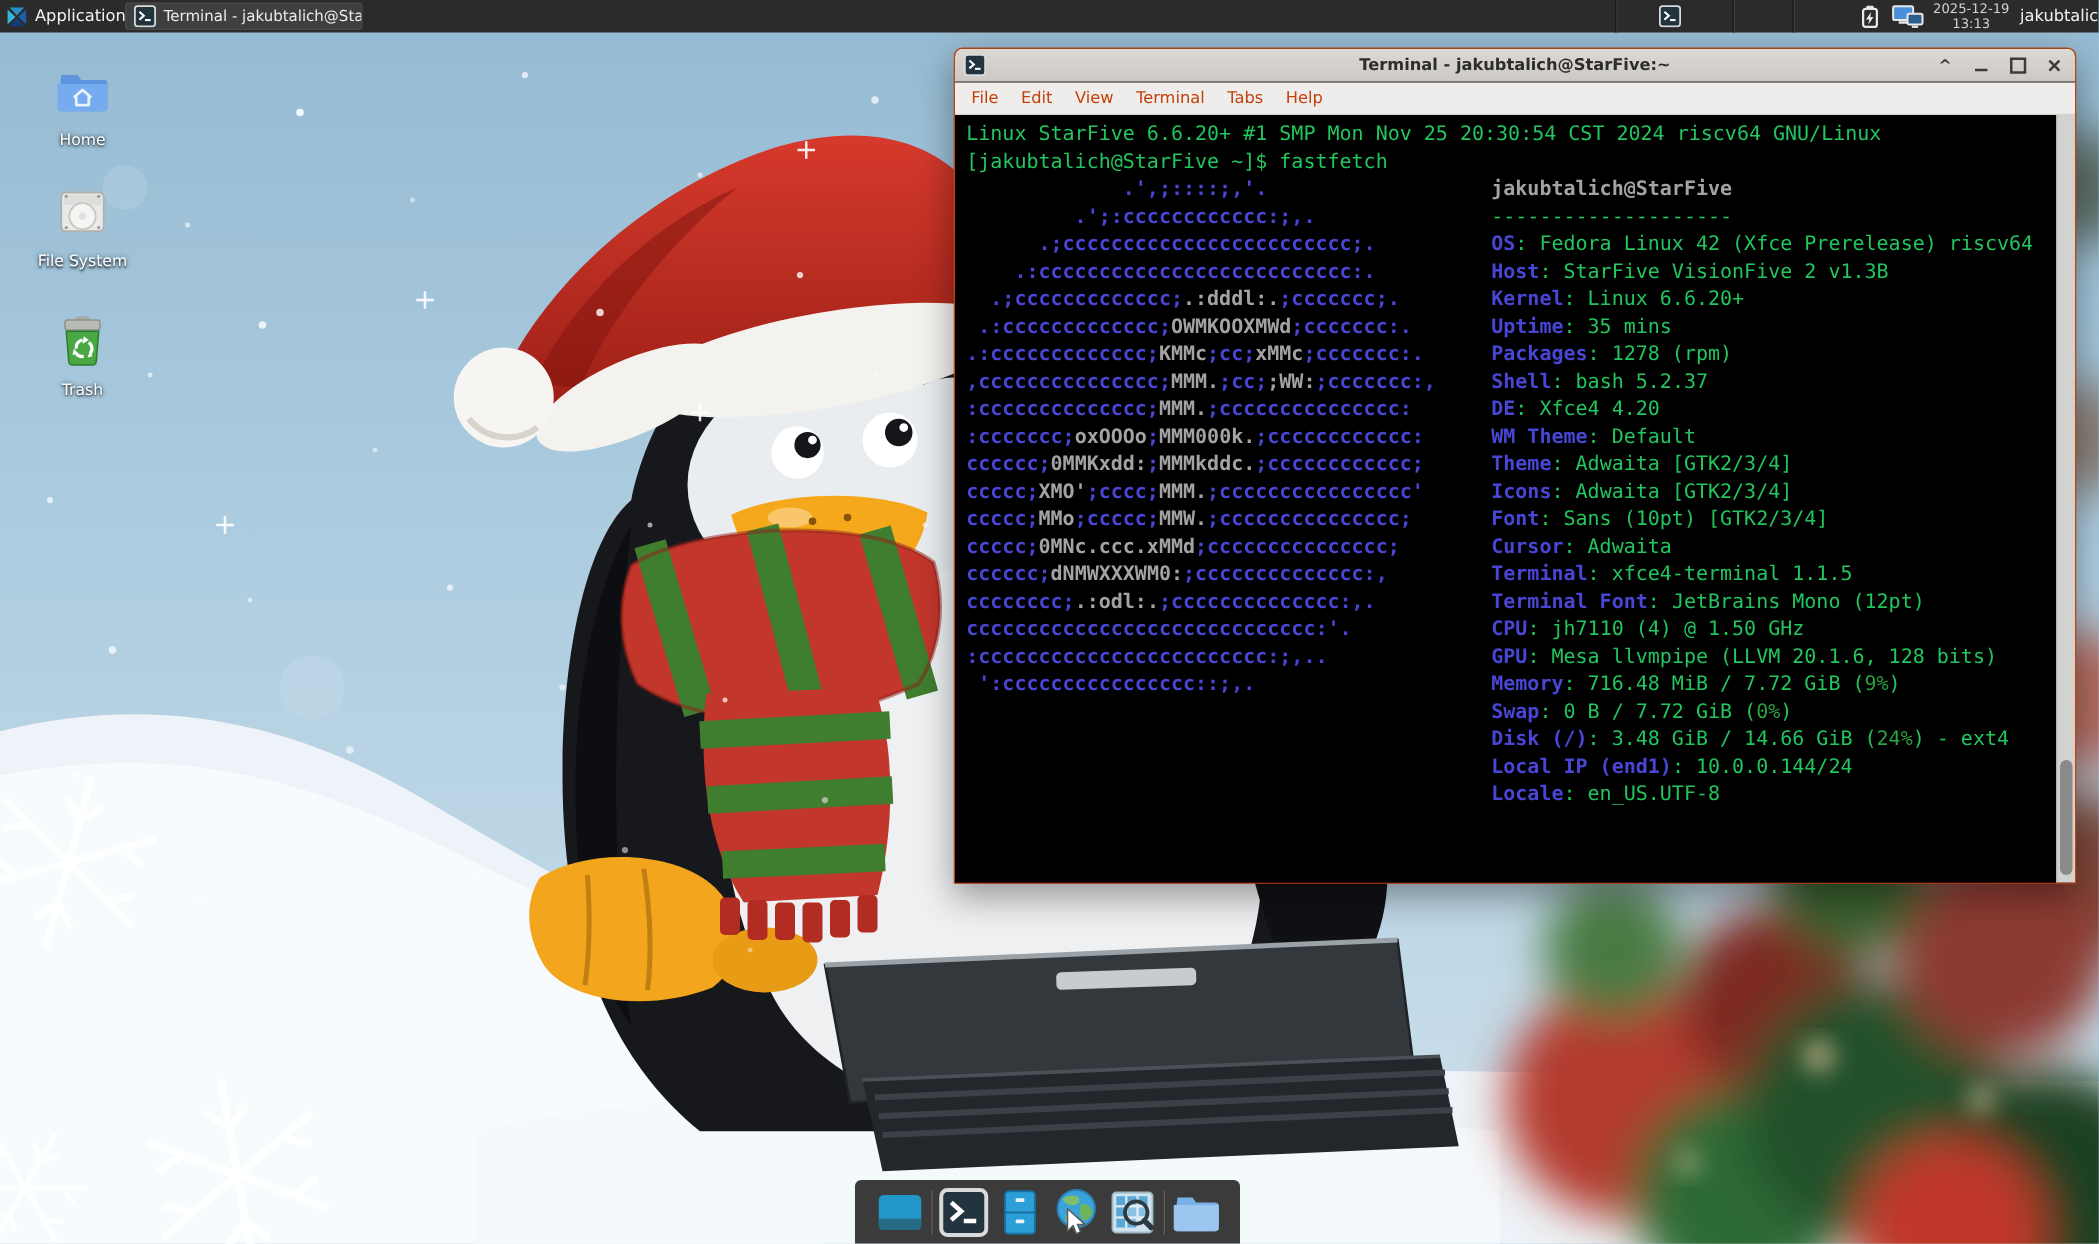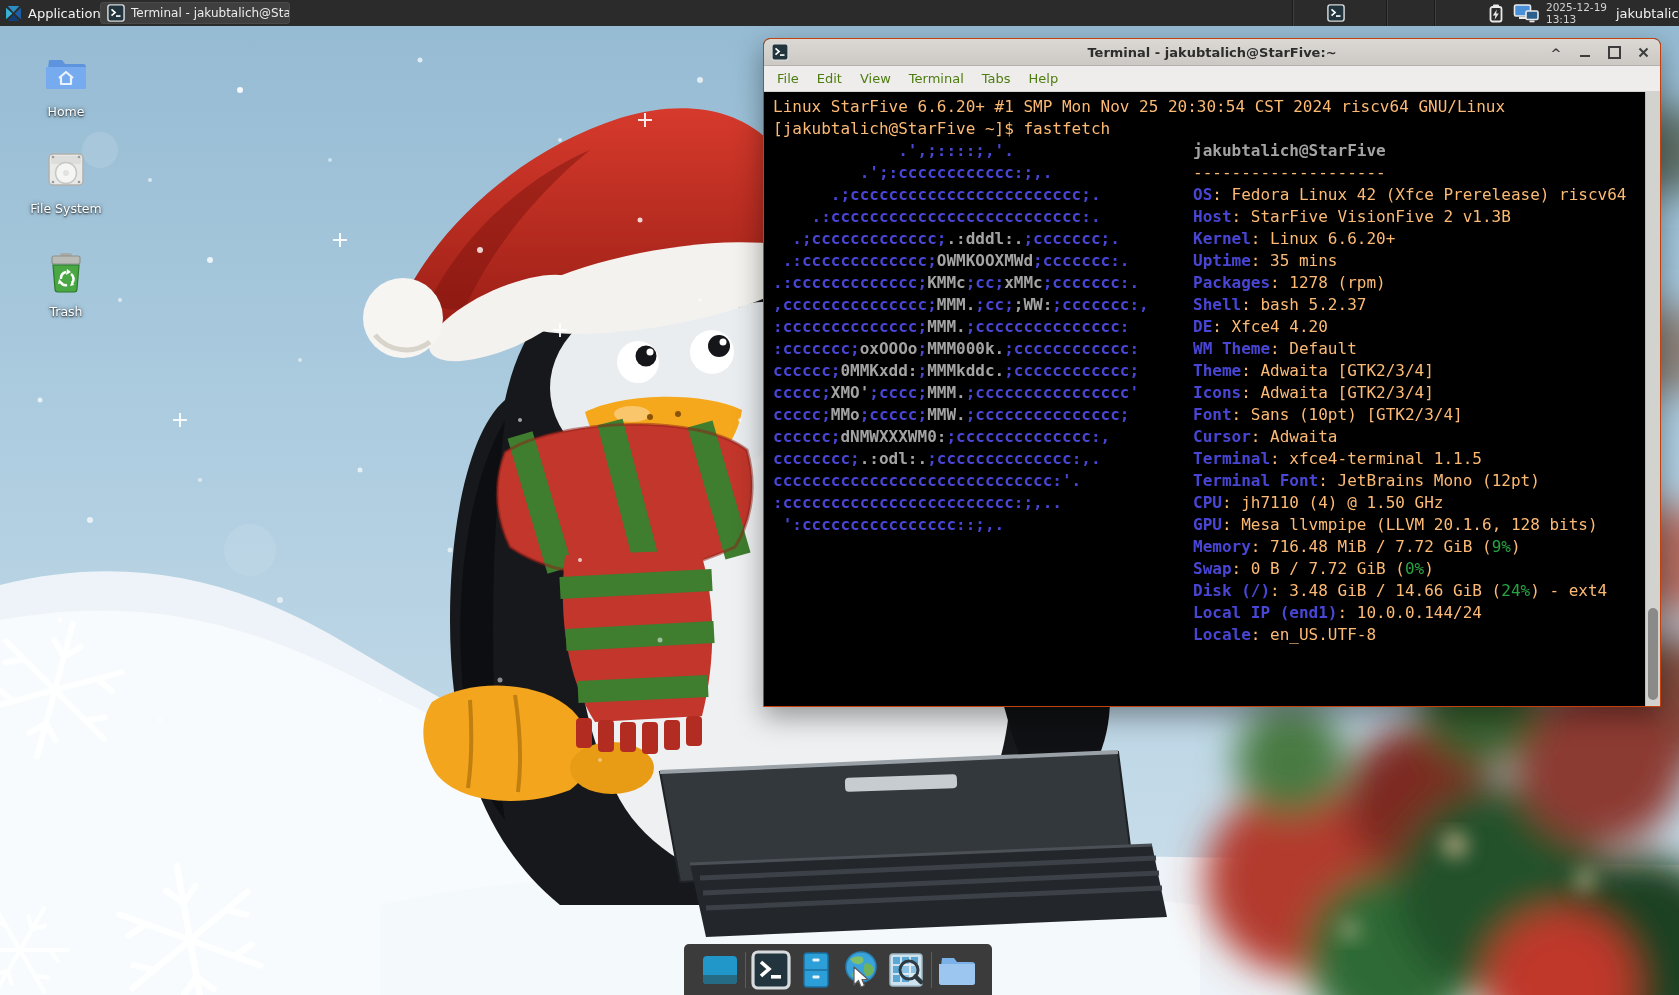--- a/index.html
+++ b/index.html
@@ -10,21 +10,21 @@
   .panel{position:absolute;left:0;top:0;width:1679px;height:26px;background:#2b2b2b;z-index:30;color:#e8e8e8;font-size:13px;}
   .apps-btn{position:absolute;left:0;top:0;height:26px;display:flex;align-items:center;gap:6px;padding:0 5px;}
   .apps-btn .lbl{color:#f2f2f2;}
   .hamburger{display:inline-block;width:8px;}
   .hamburger i{display:block;height:1.5px;background:#9a9a9a;margin:1.5px 0;}
   .task-btn{position:absolute;left:100px;top:2px;width:190px;height:22px;background:#3f3f3f;border:1px solid #4a4a4a;border-radius:3px;display:flex;align-items:center;gap:6px;padding:0 6px;box-sizing:border-box;color:#ececec;font-size:12px;white-space:nowrap;overflow:hidden;}
   .panel .sep{position:absolute;top:0;width:1px;height:26px;background:#1b1b1b;box-shadow:1px 0 0 #3e3e3e;}
   .tray-term{position:absolute;left:1325px;top:3px;width:22px;height:20px;display:flex;align-items:center;justify-content:center;}
   .tray-batt{position:absolute;left:1486px;top:3px;}
   .tray-disp{position:absolute;left:1513px;top:3px;}
-  .clock{position:absolute;left:1546px;top:1px;width:62px;text-align:left;color:#d2d2d2;font-size:10.5px;line-height:12px;}
+  .clock{position:absolute;left:1546px;top:1px;width:62px;text-align:center;color:#d2d2d2;font-size:10.5px;line-height:12px;}
   .user{position:absolute;left:1616px;top:0;height:26px;display:flex;align-items:center;color:#f2f2f2;font-size:13px;white-space:nowrap;}
   .icon18 svg{width:18px;height:18px;display:block;}
   
   .dicons{position:absolute;left:22px;top:46px;width:88px;z-index:5;}
   .dicon{position:absolute;left:0;width:88px;text-align:center;cursor:default;}
   .dicon:nth-child(1){top:4px;}
   .dicon:nth-child(2){top:101px;}
   .dicon:nth-child(3){top:204px;}
   .dicon svg{width:46px;height:46px;display:inline-block;}
   .dicon .dlabel{display:block;margin-top:4px;color:#ffffff;font-size:12.5px;text-shadow:0 1px 2px rgba(0,0,0,.85),0 0 4px rgba(0,0,0,.5);}
@@ -32,25 +32,25 @@
   .win{position:absolute;left:763px;top:38px;width:898px;height:669px;z-index:20;border:1px solid #c2410c;border-radius:7px 7px 0 0;box-shadow:0 10px 28px rgba(0,0,0,.38);background:#000;box-sizing:border-box;display:flex;flex-direction:column;}
   .titlebar{height:26px;background:linear-gradient(#dcd9d5,#ccc9c4);border-radius:6px 6px 0 0;border-bottom:1px solid #b4b0ab;display:flex;align-items:center;position:relative;flex:0 0 auto;}
   .title-icon{position:absolute;left:7px;top:4px;}
   .title-text{flex:1;text-align:center;font-weight:bold;font-size:13px;color:#2d2d2d;white-space:nowrap;}
   .controls{position:absolute;right:10px;top:0;height:26px;display:flex;align-items:center;gap:15px;}
   .ctrl{display:flex;align-items:center;justify-content:center;width:14px;height:16px;color:#3c3c3c;}
   .ctrl-shade{font-weight:bold;font-size:13px;padding-top:2px;}
   .ctrl-min i{display:block;width:10px;height:2.5px;background:#3c3c3c;margin-top:8px;}
   .ctrl-max i{display:block;width:9px;height:9px;border:2px solid #3c3c3c;}
   .menubar{height:25px;background:#efedeb;border-bottom:1px solid #d6d3cf;display:flex;align-items:center;padding-left:4px;flex:0 0 auto;}
-  .menu-item{padding:3px 9px;font-size:13px;color:#4d7c0f;}
+  .menu-item{padding:3px 9px;font-size:13px;color:#c2410c;}
   .term-wrap{flex:1;display:flex;min-height:0;}
   .term-body{flex:1;background:#000;position:relative;padding:4px 0 0 9px;font-family:"DejaVu Sans Mono","Liberation Mono",monospace;font-size:16px;line-height:22px;overflow:hidden;}
   .term-line{white-space:pre;height:22px;}
-  .c-w{color:#fdba74;}
+  .c-w{color:#22c55e;}
   .c-wb{color:#a3a3a3;font-weight:bold;}
   .c-b{color:#4946d6;font-weight:bold;}
   .c-lb{color:#4946d6;font-weight:bold;}
   .c-g{color:#27a341;}
   .term-info{position:absolute;left:429px;top:48px;}
   .scrollbar{flex:0 0 14px;background:#d2d2cf;border-left:1px solid #bdbdb9;position:relative;}
   .sb-thumb{position:absolute;left:2px;right:2px;top:516px;height:92px;background:#8a8a88;border-radius:5px;}
   
   .dock{position:absolute;left:684px;top:944px;width:308px;height:51px;background:#3b3b3b;border-radius:5px 5px 0 0;z-index:25;display:flex;align-items:center;justify-content:center;gap:5px;}
   .dock-item{width:40px;height:40px;display:flex;align-items:center;justify-content:center;}
@@ -312,20 +312,21 @@
           <div class="term-line"><span class="c-b">    .:cccccccccccccccccccccccccc:.</span></div>
           <div class="term-line"><span class="c-b">  .;ccccccccccccc;</span><span class="c-wb">.:dddl:.</span><span class="c-b">;ccccccc;.</span></div>
           <div class="term-line"><span class="c-b"> .:ccccccccccccc;</span><span class="c-wb">OWMKOOXMWd</span><span class="c-b">;ccccccc:.</span></div>
           <div class="term-line"><span class="c-b">.:ccccccccccccc;</span><span class="c-wb">KMMc</span><span class="c-b">;cc;</span><span class="c-wb">xMMc</span><span class="c-b">;ccccccc:.</span></div>
           <div class="term-line"><span class="c-b">,ccccccccccccccc;</span><span class="c-wb">MMM.</span><span class="c-b">;cc;</span><span class="c-wb">;WW:</span><span class="c-b">;ccccccc:,</span></div>
           <div class="term-line"><span class="c-b">:cccccccccccccc;</span><span class="c-wb">MMM.</span><span class="c-b">;ccccccccccccccc:</span></div>
           <div class="term-line"><span class="c-b">:ccccccc;</span><span class="c-wb">oxOOOo</span><span class="c-b">;</span><span class="c-wb">MMM000k.</span><span class="c-b">;cccccccccccc:</span></div>
           <div class="term-line"><span class="c-b">cccccc;</span><span class="c-wb">0MMKxdd:</span><span class="c-b">;</span><span class="c-wb">MMMkddc.</span><span class="c-b">;cccccccccccc;</span></div>
           <div class="term-line"><span class="c-b">ccccc;</span><span class="c-wb">XMO'</span><span class="c-b">;cccc;</span><span class="c-wb">MMM.</span><span class="c-b">;cccccccccccccccc'</span></div>
           <div class="term-line"><span class="c-b">ccccc;</span><span class="c-wb">MMo</span><span class="c-b">;ccccc;</span><span class="c-wb">MMW.</span><span class="c-b">;ccccccccccccccc;</span></div>
+          <div class="term-line"><span class="c-b">ccccc;</span><span class="c-wb">0MNc.ccc.xMMd</span><span class="c-b">;ccccccccccccccc;</span></div>
           <div class="term-line"><span class="c-b">cccccc;</span><span class="c-wb">dNMWXXXWM0:</span><span class="c-b">;cccccccccccccc:,</span></div>
           <div class="term-line"><span class="c-b">cccccccc;</span><span class="c-wb">.:odl:.</span><span class="c-b">;cccccccccccccc:,.</span></div>
           <div class="term-line"><span class="c-b">ccccccccccccccccccccccccccccc:'.</span></div>
           <div class="term-line"><span class="c-b">:cccccccccccccccccccccccc:;,..</span></div>
           <div class="term-line"><span class="c-b"> ':cccccccccccccccc::;,.</span></div>
         </div>
       <div class="term-info" id="term-info">
           <div class="term-line"><span class="c-wb">jakubtalich@StarFive</span></div>
           <div class="term-line"><span class="c-w">--------------------</span></div>
           <div class="term-line"><span class="c-lb">OS</span><span class="c-w">: Fedora Linux 42 (Xfce Prerelease) riscv64</span></div>

